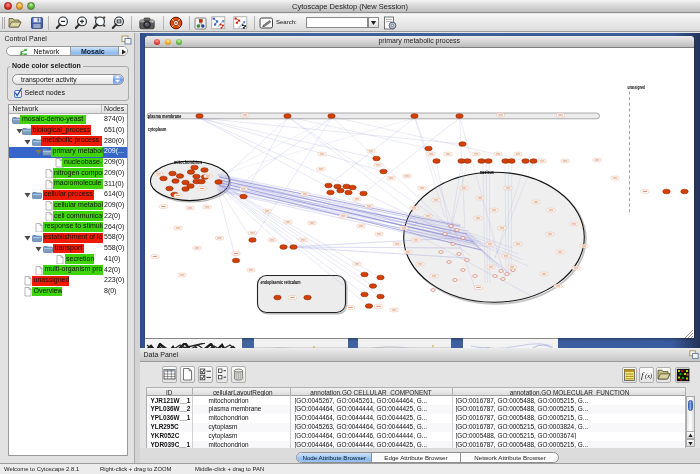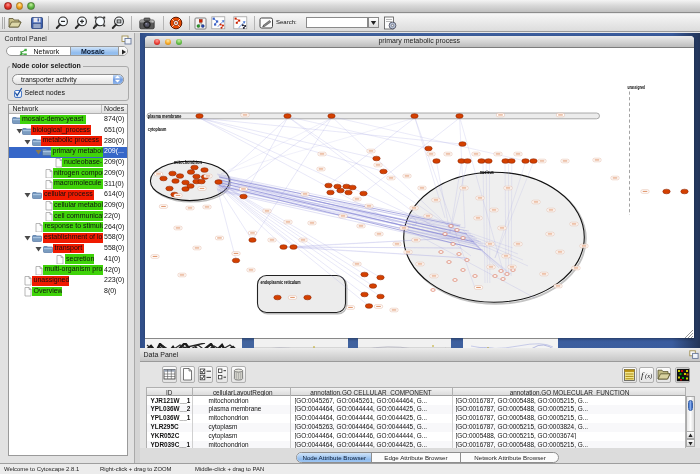--- a/index.html
+++ b/index.html
@@ -8,20 +8,21 @@
 <div class="abs" style="left:0;top:0;width:700px;height:474px;">
 
 <div class="abs" style="left:0;top:0;width:700px;height:13px;
  background:linear-gradient(#f4f4f4,#d9d9d9 45%,#bfbfbf);border-bottom:1px solid #8c8c8c;">
  <div class="abs" style="left:4.4px;top:2.2px;width:7.6px;height:7.6px;border-radius:50%;
    background:radial-gradient(circle at 50% 30%,#ff9a94 0%,#e93d34 45%,#b01308 100%);border:0.5px solid #9a2018;"></div>
  <div class="abs" style="left:15.7px;top:2.2px;width:7.6px;height:7.6px;border-radius:50%;
    background:radial-gradient(circle at 50% 30%,#ffe9a8 0%,#f5a623 50%,#c67e10 100%);border:0.5px solid #a8761c;"></div>
  <div class="abs" style="left:27px;top:2.2px;width:7.6px;height:7.6px;border-radius:50%;
    background:radial-gradient(circle at 50% 30%,#c8f0a0 0%,#62bb46 50%,#3d8c28 100%);border:0.5px solid #4e7e35;"></div>
+ <div class="abs" style="left:0;top:2px;width:700px;text-align:center;font-size:7.5px;color:#222;">Cytoscape Desktop (New Session)</div>
 </div>
 
 <div class="abs" style="left:0;top:14px;width:700px;height:18px;
  background:linear-gradient(#f6f6f6,#dcdcdc);border-bottom:1px solid #9a9a9a;">
 <div class="abs" style="left:2px;top:3px;width:1px;height:12px;background:#aaa;"></div>
       <div class="abs" style="left:4px;top:3px;width:1px;height:12px;background:#aaa;"></div>
       <div class="abs" style="left:8px;top:2px;width:14px;height:14px;"><svg width="14" height="14" viewBox="0 0 14 14">
 <path d="M1 4.5 L1 11 L10.5 11 L13 6 L11 6 L11 4 L6 4 L5 2.5 L1 2.5 Z" fill="#c8c08a" stroke="#5a5430" stroke-width="0.8"></path>
 <path d="M1 11 L3.5 6 L13 6 L10.5 11 Z" fill="#ddd7a8" stroke="#5a5430" stroke-width="0.8"></path>
         </svg></div>

